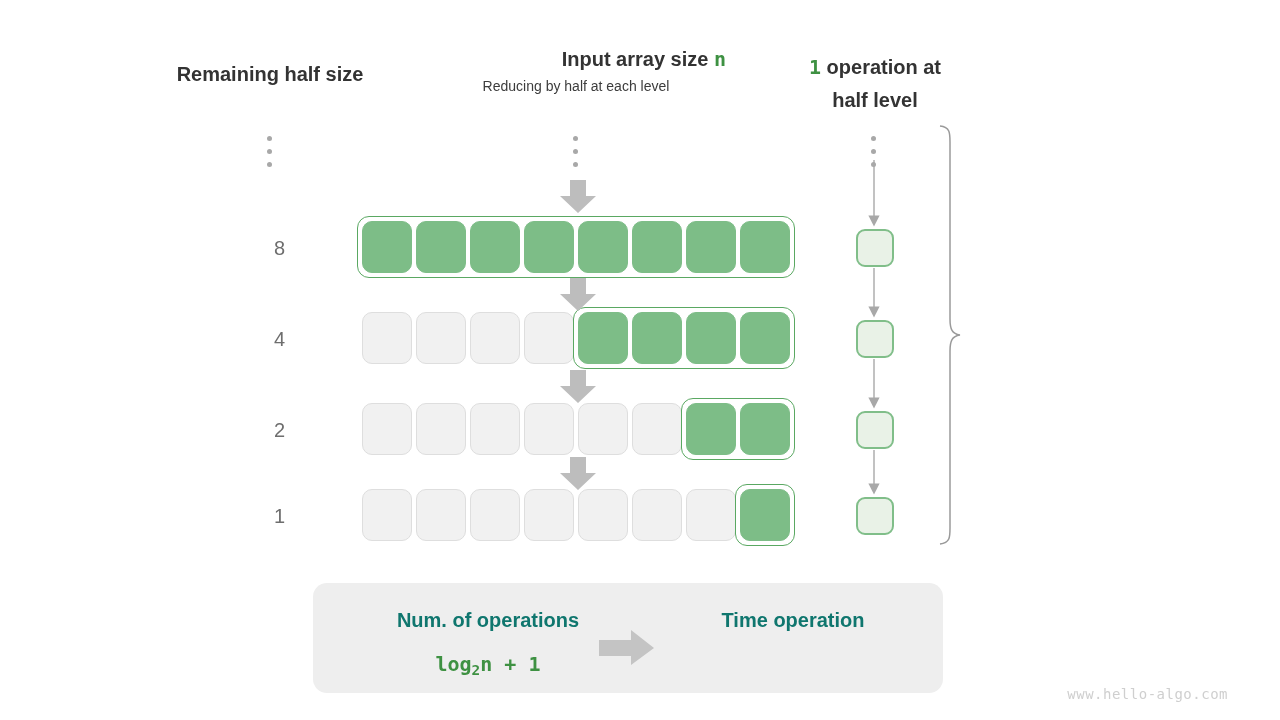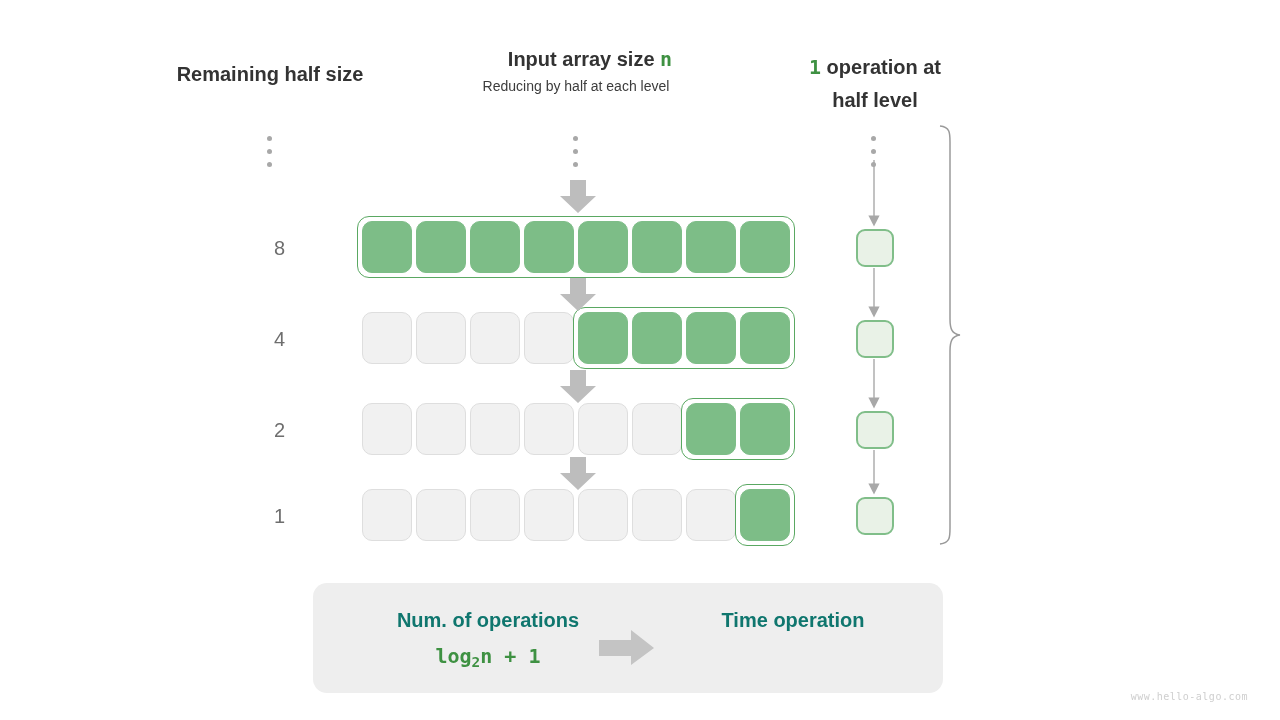--- a/index.html
+++ b/index.html
@@ -40,23 +40,24 @@
     color: #3e9142;
     font-weight: bold;
   }
 
   #hdr-left {
     left: 110px;
     top: 63px;
     width: 320px;
   }
   #hdr-mid-title {
-    left: 430px;
+    left: 406px;
     top: 47px;
     width: 320px;
+    text-align: right;
   }
   #hdr-mid-sub {
     left: 416px;
     top: 78px;
     width: 320px;
   }
   #hdr-right {
     left: 775px;
     top: 51px;
     width: 200px;
@@ -175,44 +176,44 @@
     position: absolute;
     text-align: center;
     width: 300px;
   }
   .sum-title {
     font-weight: bold;
     font-size: 20px;
     color: #0f766e;
   }
   .sum-value {
-    margin-top: 12px;
+    margin-top: 20px;
     font-size: 20px;
     font-family: "DejaVu Sans Mono", "Liberation Mono", monospace;
     font-weight: bold;
   }
   .green-val { color: #3e9142; }
   .teal-val  { color: #18907f; }
   #sum-left  { left: 25px;  top: 26px; }
   #sum-right { left: 330px; top: 26px; }
   #sum-arrow {
     position: absolute;
     left: 286px;
     top: 47px;
     width: 56px;
     height: 36px;
   }
 
   
   #watermark {
     position: absolute;
-    right: 32px;
+    right: 52px;
     bottom: 18px;
     font-family: "DejaVu Sans Mono", "Liberation Mono", monospace;
-    font-size: 10px;
+    font-size: 14px;
     color: #cfcfcf;
     letter-spacing: 0.5px;
   }
 </style>
 </head>
 <body>
 
 <div id="stage">
 
   <div class="hdr hdr-bold" id="hdr-left">Remaining half size</div>

